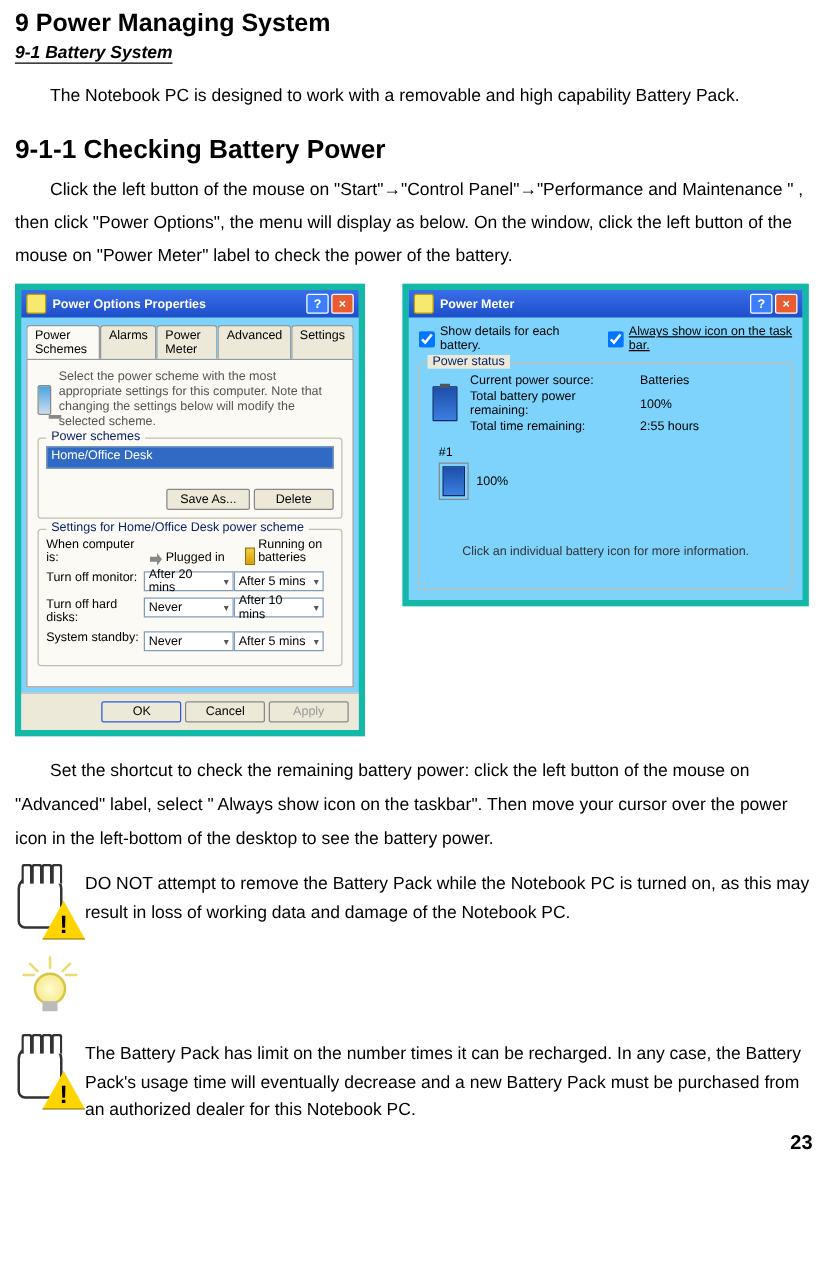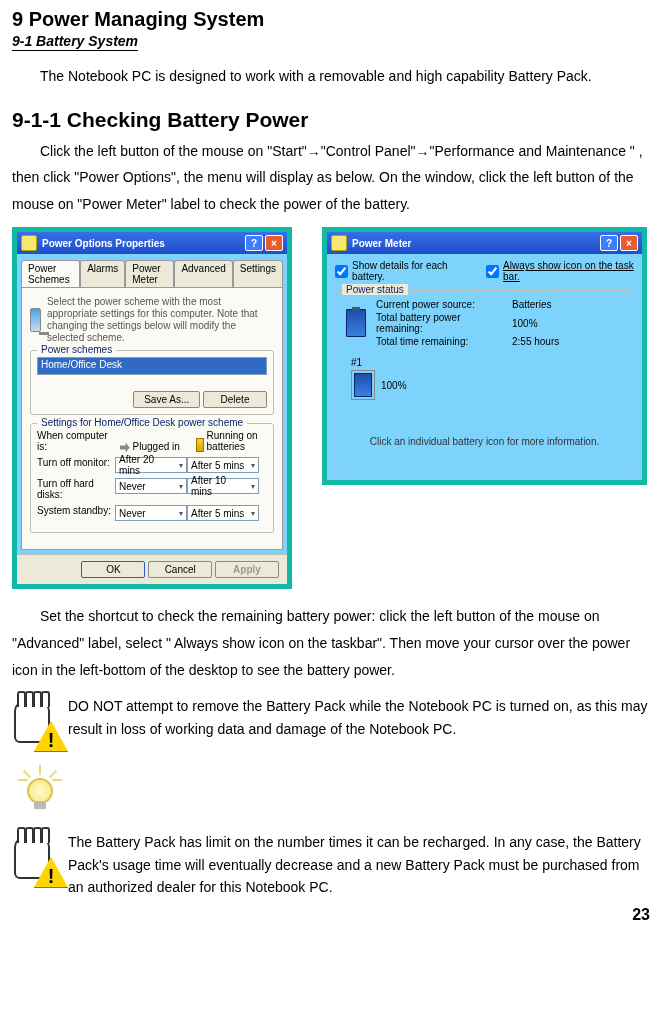--- a/index.html
+++ b/index.html
@@ -31,21 +31,21 @@
   .tab.active { background:#fbfaf5; z-index:2;}
   .panel { border:1px solid #999; margin:0 4px 4px 4px; padding:8px; background:#fbfaf5; min-height:230px;}
   .schemebox { border:1px solid #c0bfae; border-radius:3px; padding:6px; margin-bottom:8px; position:relative;}
   .schemebox .legend { position:absolute; top:-7px; left:6px; background:#fbfaf5; padding:0 4px; color:#0a246a; font-size:10px;}
   .descrow { display:flex; gap:6px; align-items:center; color:#555; line-height:1.2; margin-bottom:6px;}
   .monicon { width:26px; height:22px; border:1px solid #888; background:linear-gradient(#4aa3e0,#cde); border-radius:2px; position:relative;}
   .monicon::after{content:""; position:absolute; bottom:-4px; left:8px; width:10px; height:3px; background:#888;}
   .combo { width:100%; height:18px; border:1px solid #7f9db9; background:#fff; padding:1px 3px; box-sizing:border-box;}
   .btnrow { text-align:right; margin-top:16px;}
   .btn { display:inline-block; border:1px solid #888; background:#ece9d8; padding:2px 10px; font-size:10px; border-radius:2px; min-width:42px; text-align:center;}
-  .btn.disabled { color:#999;font-weight:bold;}
+  .btn.disabled { color:#999;}
   .gridrow { display:flex; align-items:flex-start; gap:0; margin:5px 0;}
   .gridrow .lab { width:78px;}
   .smallcombo { width:72px; height:16px; border:1px solid #7f9db9; background:#fff; padding:0 3px; box-sizing:border-box; display:flex; align-items:center; justify-content:space-between;}
   .smallcombo::after{ content:"▾"; color:#555; font-size:8px; margin-left:4px;}
   .colhdr { display:flex; gap:6px; margin-bottom:2px;}
   .colhdr .lab{width:78px;}
   .colhdr .c{width:72px; display:flex; align-items:flex-end; gap:3px;}
   .plug { width:10px; height:10px; background:#888; clip-path: polygon(0 30%,60% 30%,60% 0,100% 50%,60% 100%,60% 70%,0 70%);}
   .batt { width:8px; height:12px; background:linear-gradient(#f7cf3a,#d9a100); border:1px solid #9b7400; position:relative;}
   .btnbar { border-top:1px solid #bbb; padding:6px 8px; text-align:right; background:#ece9d8;}

